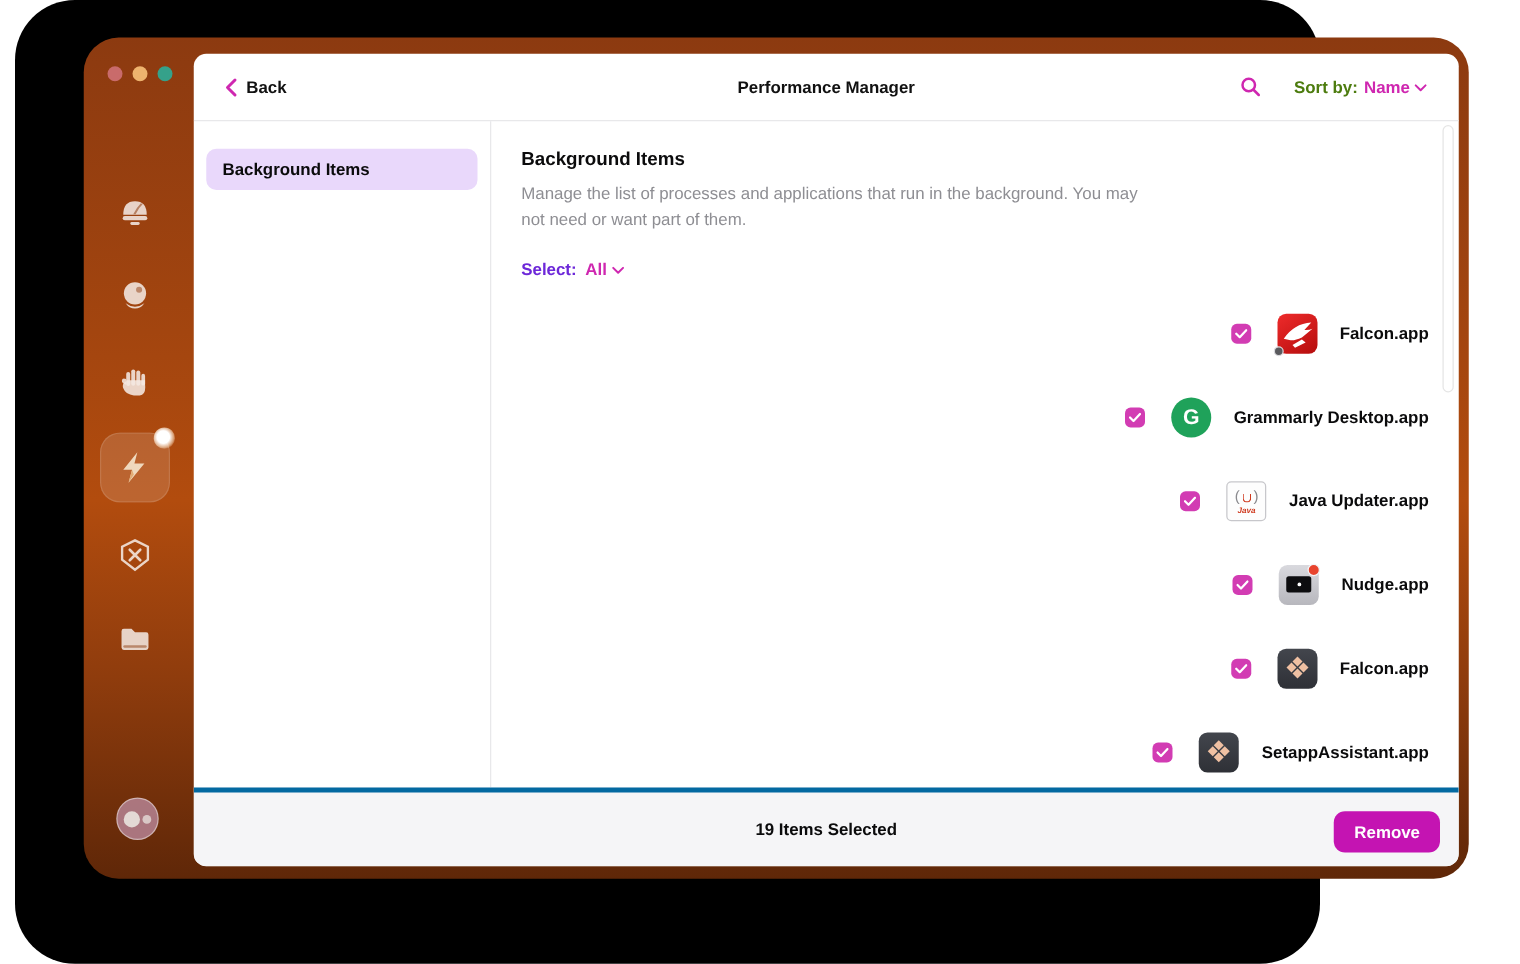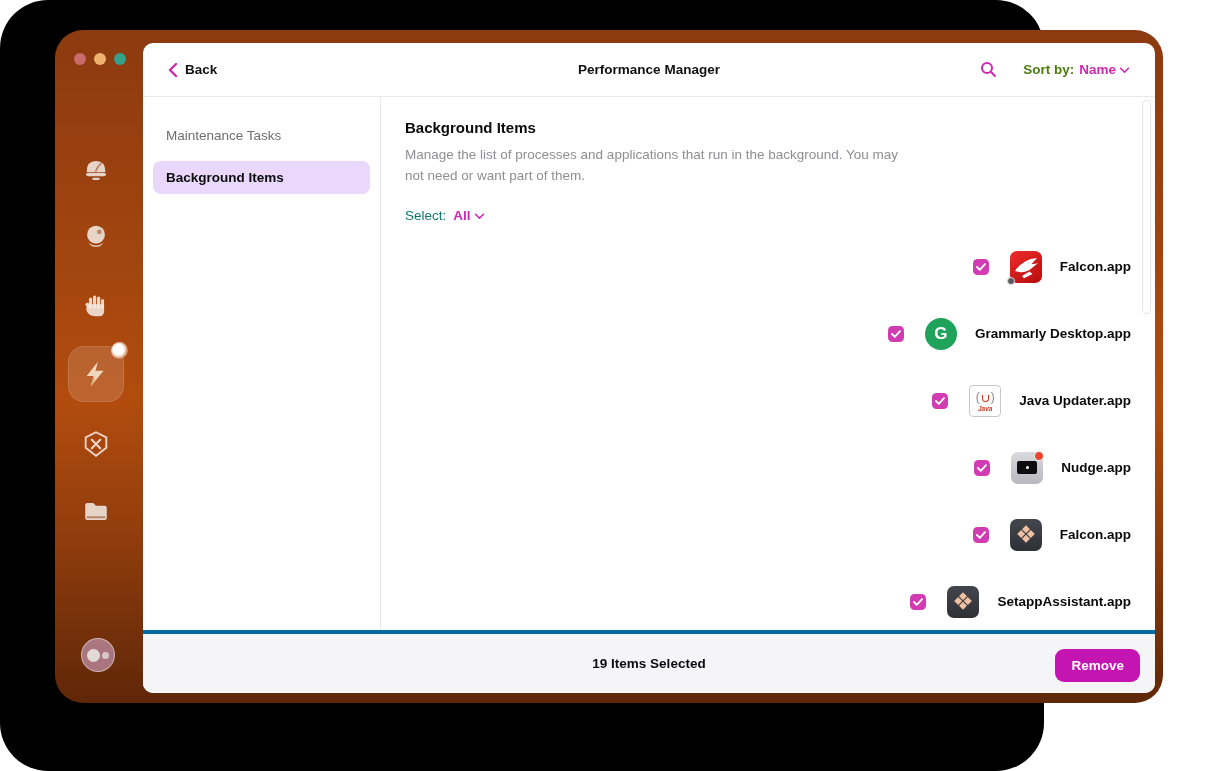--- a/index.html
+++ b/index.html
@@ -1,18 +1,18 @@
 <!DOCTYPE html>
 <html><head>
 <meta charset="utf-8">
 <style>
   * { margin:0; padding:0; box-sizing:border-box; }
   html,body { width:1216px; height:771px; background:#fff; overflow:hidden;
     font-family:"Liberation Sans","DejaVu Sans",sans-serif; }
-  .backdrop { position:absolute; left:0; top:0; width:1044px; height:771px;
+  .backdrop { position:absolute; left:12px; top:0; width:1044px; height:771px;
     background:#000; border-radius:48px; }
 
   
   .window { position:absolute; left:55px; top:30px; width:1108px; height:673px;
     border-radius:28px; overflow:hidden;
     background:linear-gradient(180deg,#8c3a10 0%,#a5460f 38%,#b24c0e 55%,#8f3c0d 76%,#5f2708 100%); }
 
   .traffic { position:absolute; left:19px; top:23px; display:flex; gap:8px; }
   .traffic span { width:12px; height:12px; border-radius:50%; display:block; }
   .tl-close{ background:#c96b6b; } .tl-min{ background:#eeb36e; } .tl-zoom{ background:#35a18a; }
@@ -59,21 +59,21 @@
   .nav-item { height:33px; border-radius:8px; display:flex; align-items:center;
     padding-left:13px; margin-bottom:9px; font-size:13.5px; color:#6e6e73; }
   .nav-item.selected { background:#e9d8fb; color:#0b0b0c; font-weight:700; }
   .vdiv { width:1px; background:#e8e8ea; }
 
   
   .content { flex:1 1 auto; padding:22px 24px 0 24px; position:relative; min-width:0; }
   .c-head { font-size:15px; font-weight:700; color:#0b0b0c; }
   .c-desc { margin-top:8px; font-size:13.5px; line-height:21px; color:#8e8e93; max-width:505px; }
   .select-row { margin-top:22px; display:flex; align-items:center; gap:7px; font-size:13.5px; }
-  .select-label { font-weight:400; color:#0f766e; }
+  .select-label { font-weight:700; color:#6d28d9; }
   .select-value { font-weight:600; color:#cf27b0; display:flex; align-items:center; gap:3px; }
 
   .list { margin-top:10px; }
   .row { height:67px; display:flex; align-items:center;justify-content:flex-end; }
   .cbx { width:16px; height:16px; border-radius:4.5px; background:#d23cb3; flex:0 0 16px;
     display:flex; align-items:center; justify-content:center; }
   .cbx svg { width:10px; height:8px; }
   .app-ic { width:32px; height:32px; margin-left:21px; flex:0 0 32px; position:relative; }
   .row-label { margin-left:18px; font-size:13.5px; font-weight:700; color:#0b0b0c; }
 
@@ -210,23 +210,20 @@
               <svg class="chev-dn" viewBox="0 0 12 8">
                 <path d="M1.5 1.5 L6 6 L10.5 1.5" fill="none" stroke="#cf27b0" stroke-width="1.8" stroke-linecap="round" stroke-linejoin="round"></path>
               </svg>
             </span>
           </div>
         </div>
       </div>
 
       <div class="mid">
         <div class="nav">
-          <div class="nav-item">
-            <span>Maintenance Tasks</span>
-          </div>
           <div class="nav-item selected">
             <span>Background Items</span>
           </div>
         </div>
         <div class="vdiv"></div>
 
         <div class="content">
           <div class="c-head">Background Items</div>
           <div class="c-desc">Manage the list of processes and applications that run in the background. You may not need or want part of them.</div>
 

